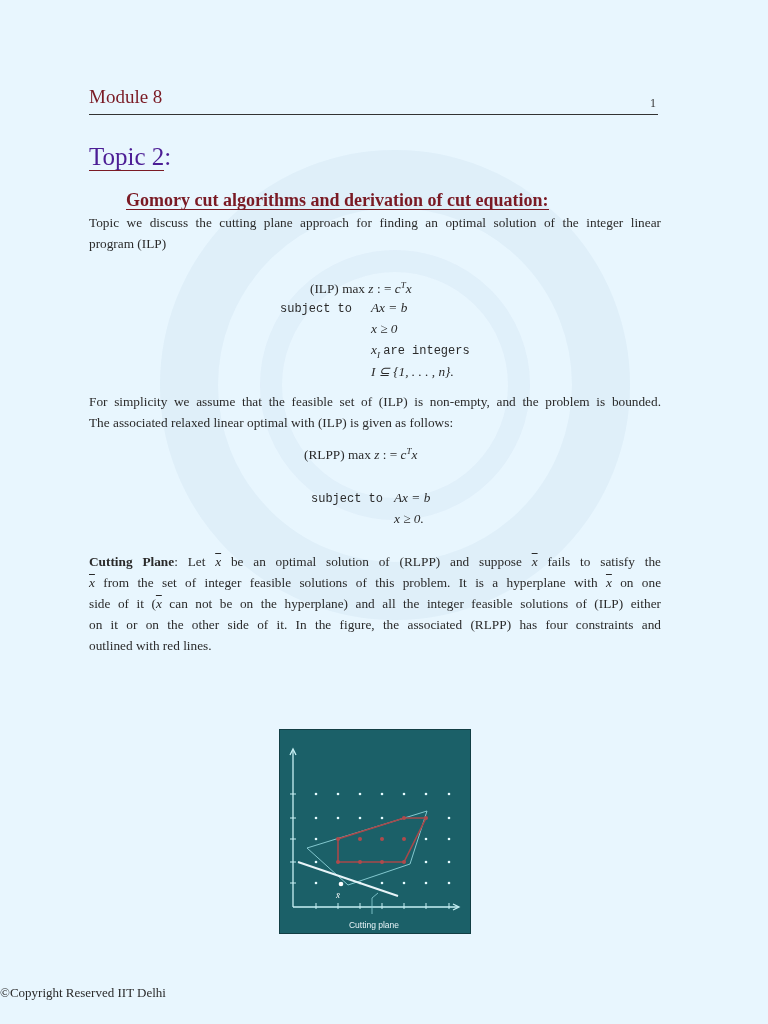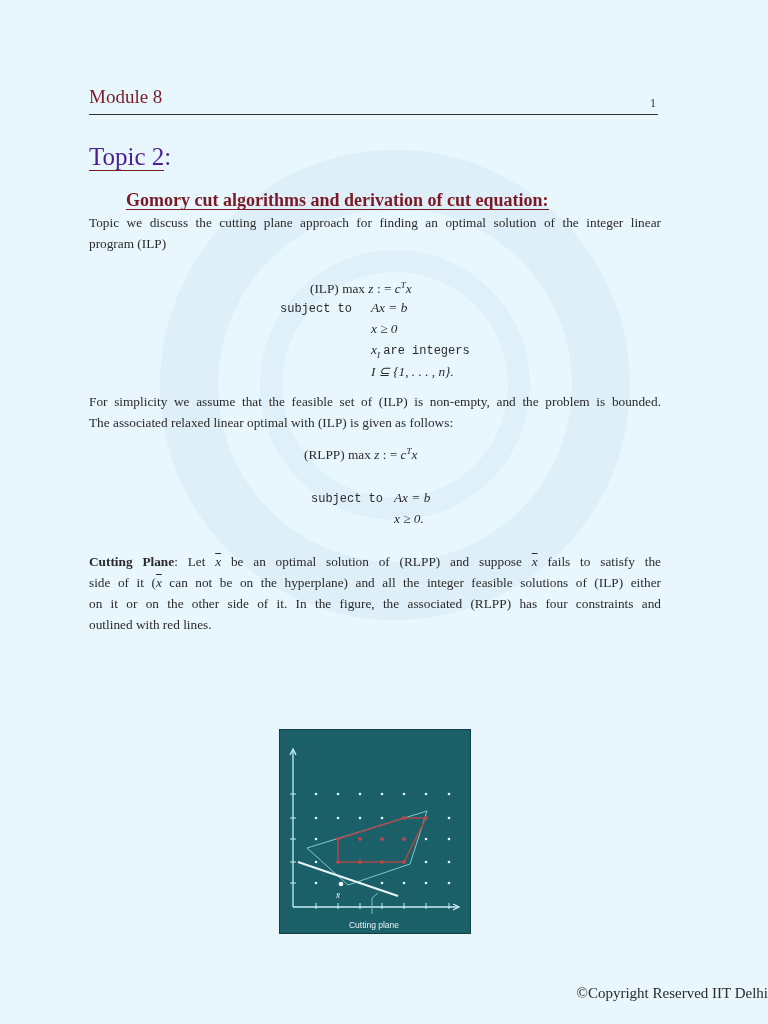--- a/index.html
+++ b/index.html
@@ -57,22 +57,22 @@
   .mono { font-family:"Liberation Mono","DejaVu Sans Mono",monospace; font-size:12px; }
   .it { font-style:italic; }
   .bold { font-weight:bold; }
   .xbar { font-style:italic; text-decoration:overline; }
   .figure {
     position:absolute; left:279px; top:729px; width:192px; height:205px;
     background:#1b6068; border:1px solid #123e44; box-sizing:border-box;
   }
   .figure svg { position:absolute; left:0; top:0; }
   .footer {
-    position:absolute; left:0; right:0; top:985px; text-align:right;
-    font-family:"Liberation Serif",serif; font-size:15px; color:#2a2a2a;
+    position:absolute; left:0; right:0; top:985px; text-align:left;
+    font-family:"Liberation Serif",serif; font-size:13px; color:#2a2a2a;
   }
 </style>
 </head>
 <body>
 
 <div class="watermark"></div>
 <div class="watermark-inner"></div>
 
 <div class="header">
   <div class="header-title">Module 8</div>
@@ -113,20 +113,21 @@
   <span class="it">z</span>
   <span>:  =</span>
   <span class="it">c</span><sup style="font-size:9px;" class="it">T</sup><span class="it">x</span>
 </div>
 <div class="math mono" style="left:311px; top:492px;">subject to</div>
 <div class="math it" style="left:394px; top:490px;">Ax = b</div>
 <div class="math it" style="left:394px; top:511px;">x ≥ 0.</div>
 
 <div class="para" style="top:551px;">
   <span class="line"><span class="bold">Cutting Plane</span><span>: Let</span> <span class="xbar">x</span> <span>be an optimal solution of (RLPP) and suppose</span> <span class="xbar">x</span> <span>fails to satisfy the</span></span>
+  <span class="line"><span class="xbar">x</span> <span>from the set of integer feasible solutions of this problem.  It is a hyperplane with</span> <span class="xbar">x</span> <span>on one</span></span>
   <span class="line"><span>side of it (</span><span class="xbar">x</span> <span>can not be on the hyperplane) and all the integer feasible solutions of (ILP) either</span></span>
   <span class="line">on it or on the other side of it.  In the figure, the associated (RLPP) has four constraints and</span>
   <span class="line last">outlined with red lines.</span>
 </div>
 
 <div class="figure">
   <svg width="192" height="205" viewBox="0 0 192 205">
 
     <g stroke="#c8f0f4" stroke-width="1.3" fill="none">
       <line x1="13" y1="177" x2="13" y2="20"></line>

